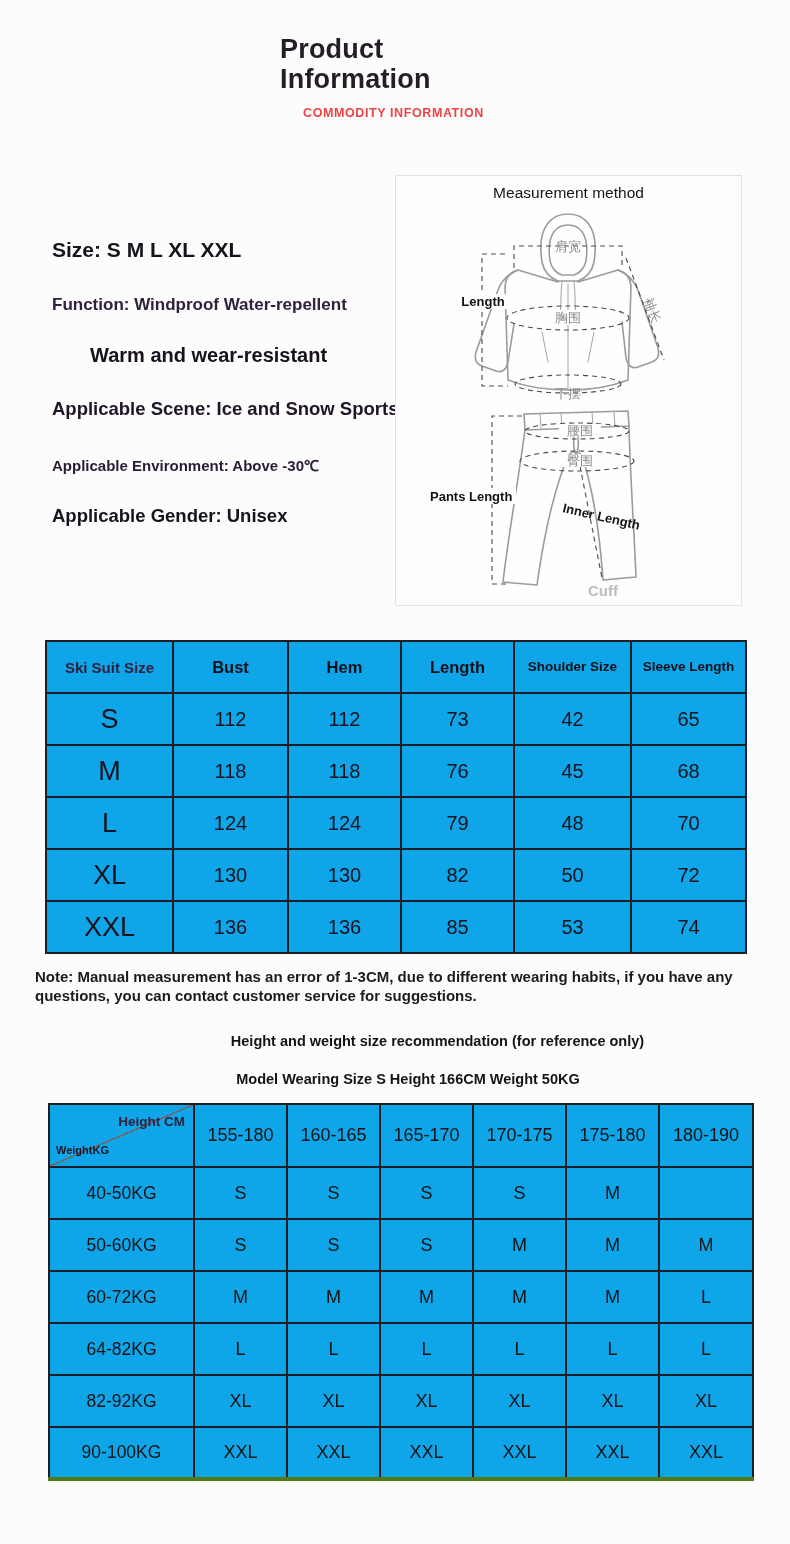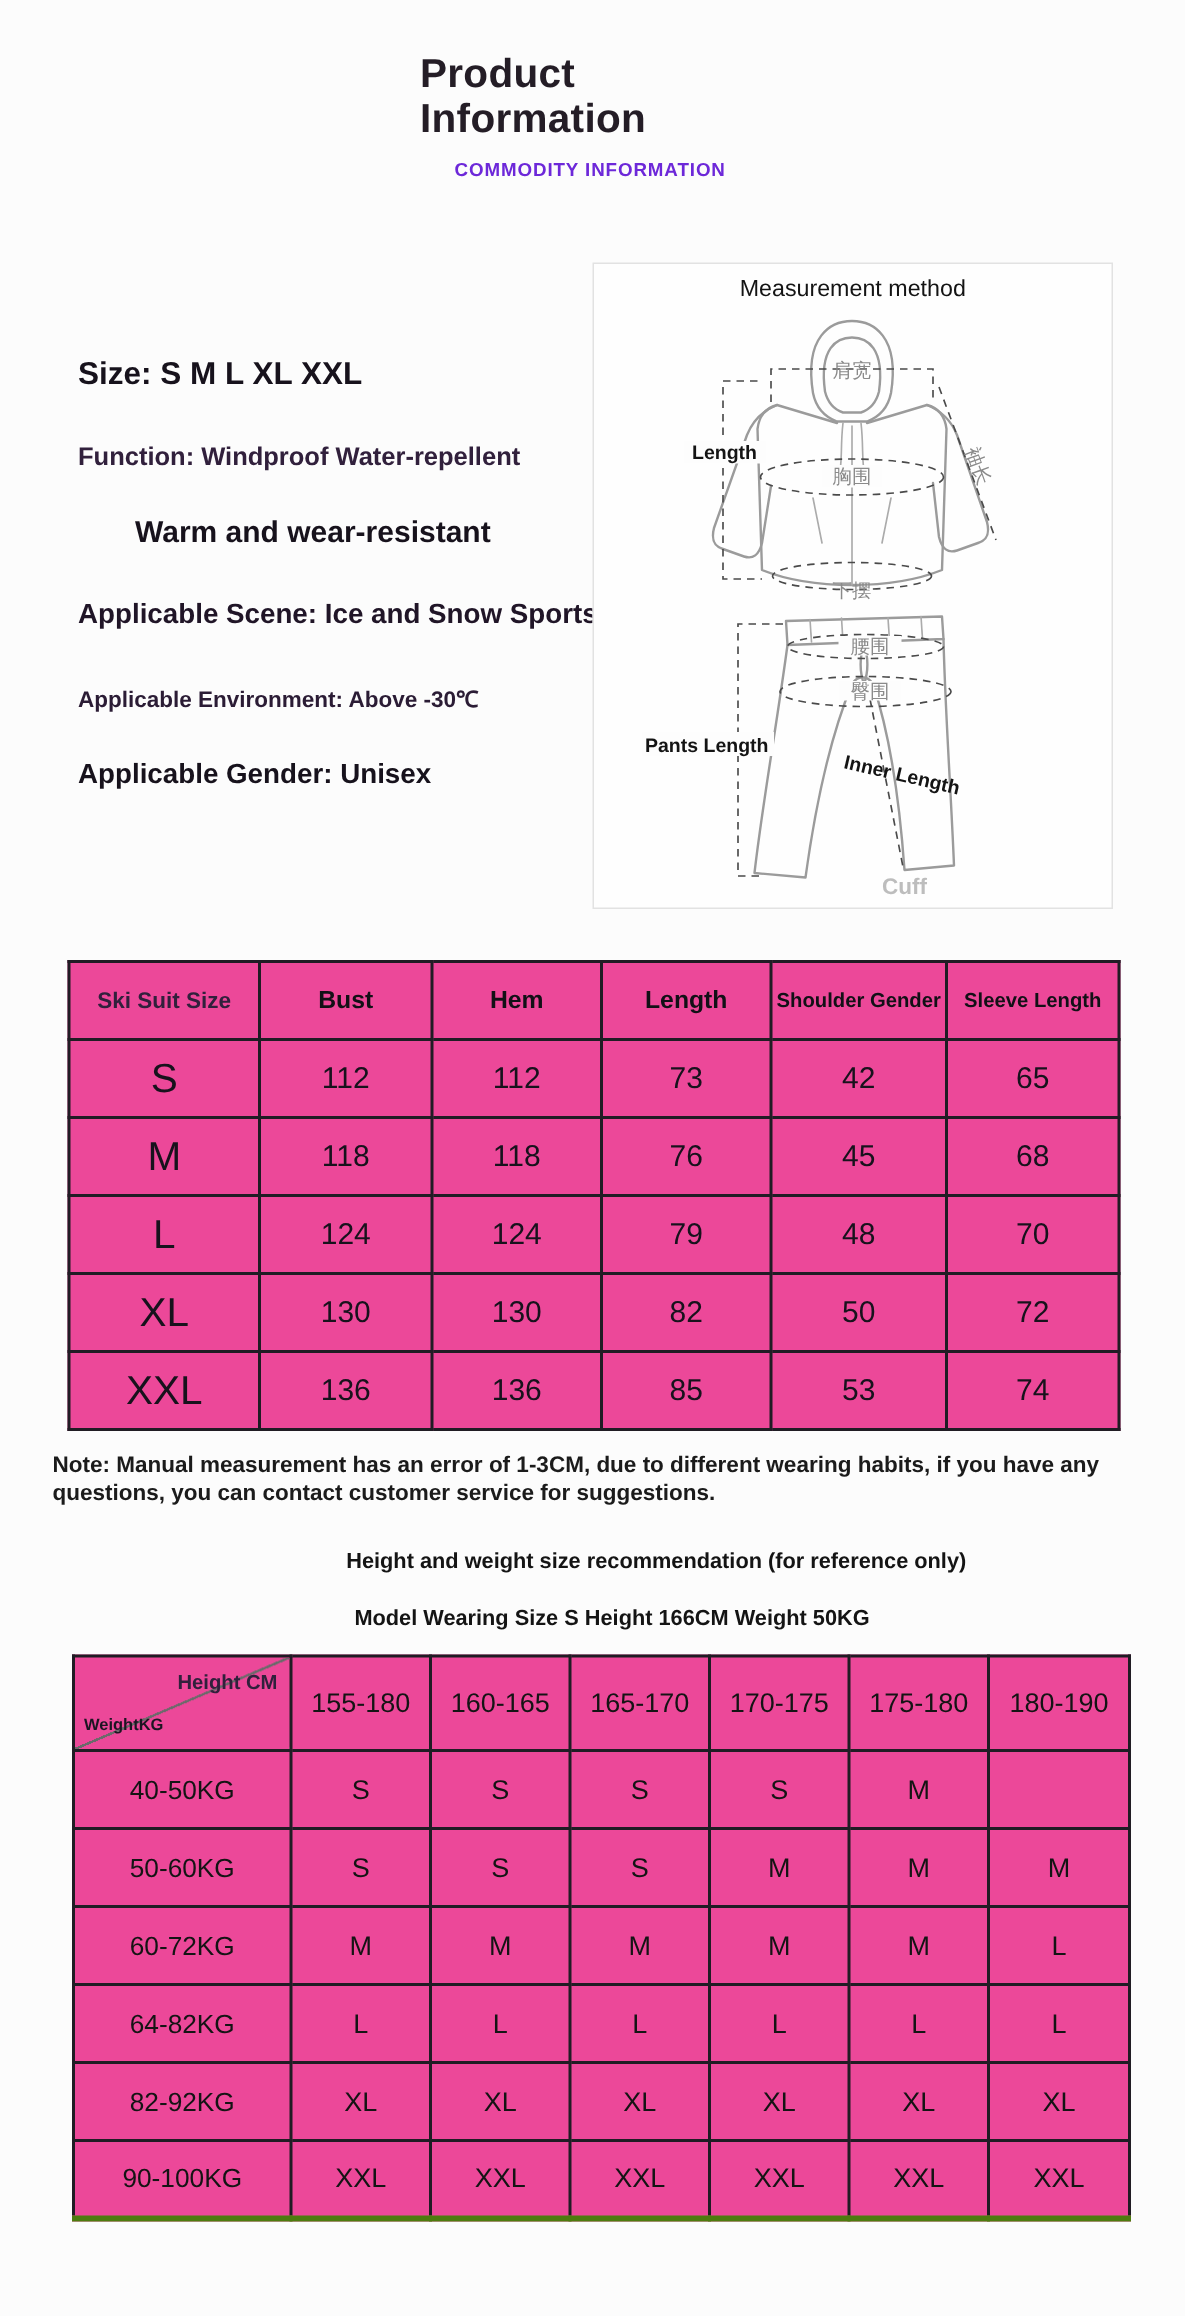--- a/index.html
+++ b/index.html
@@ -18,21 +18,21 @@
   
   .title-block { position:absolute; left:280px; top:34px; }
   .title-line {
     display:block;
     font-size:27px; font-weight:700; line-height:30px;
     color:#241d26; letter-spacing:0.2px;
   }
   .subtitle {
     position:absolute; left:303px; top:106px;
     font-size:12.5px; font-weight:700; letter-spacing:0.6px;
-    color:#6d28d9;
+    color:#ef4444;
   }
   
   .info-line { position:absolute; font-weight:700; white-space:nowrap; }
   .info-size        { left:52px; top:238px; font-size:21px;   color:#17121c; }
   .info-function    { left:52px; top:295px; font-size:17px;   color:#31203c; }
   .info-warm        { left:90px; top:344px; font-size:20px;   color:#17121c; }
   .info-scene       { left:52px; top:398px; font-size:18.5px; color:#201527; }
   .info-environment { left:52px; top:455px; font-size:15px;   color:#2b1c35; }
   .info-gender      { left:52px; top:505px; font-size:18.5px; color:#17121c; }
   
@@ -49,21 +49,21 @@
   .measure-box svg { display:block; margin:2px auto 0 auto; }
   svg text { font-family:"Liberation Sans", sans-serif; }
   .garment { stroke:#9b9b9b; stroke-width:1.6; fill:none; stroke-linecap:round; stroke-linejoin:round; }
   .garment-thin { stroke:#ababab; stroke-width:1.1; fill:none; stroke-linecap:round; }
   .dash { stroke:#4a4a4a; stroke-width:1.1; fill:none; stroke-dasharray:5 4; }
   .lbl-cn { fill:#8a8a8a; font-size:13px; }
   .lbl-en { fill:#141414; font-size:13px; font-weight:700; }
   .lbl-cuff { fill:#bdbdbd; font-size:15px; font-weight:700; }
   .lbl-bg { fill:#fdfdfd; }
   
-  table { border-collapse:collapse; background:#ec4899; table-layout:fixed; }
+  table { border-collapse:collapse; background:#0ea5e9; table-layout:fixed; }
   .size-table { position:absolute; left:45px; top:640px; width:700px; }
   .size-table th, .size-table td {
     border:2px solid #201c24; text-align:center; vertical-align:middle; padding:0;
   }
   .size-table thead tr { height:52px; }
   .size-table tbody tr { height:52px; }
   .size-table th { font-size:16.5px; font-weight:700; color:#121016; }
   .size-table th.c0 { font-size:15px; color:#31203c; }
   .size-table th.small { font-size:13.5px; line-height:1.15; }
   .size-table td.size-cell { font-size:27px; font-weight:400; }
@@ -198,21 +198,21 @@
       <col style="width:113px">
         <col style="width:117px">
         <col style="width:115px">
     </colgroup>
     <thead>
       <tr>
         <th class="c0">Ski Suit Size</th>
         <th>Bust</th>
         <th>Hem</th>
         <th>Length</th>
-        <th class="small">Shoulder Gender</th>
+        <th class="small">Shoulder Size</th>
         <th class="small">Sleeve Length</th>
       </tr>
     </thead>
     <tbody>
       <tr>
         <td class="size-cell">S</td>
         <td class="val-cell">112</td>
         <td class="val-cell">112</td>
         <td class="val-cell">73</td>
         <td class="val-cell">42</td>

